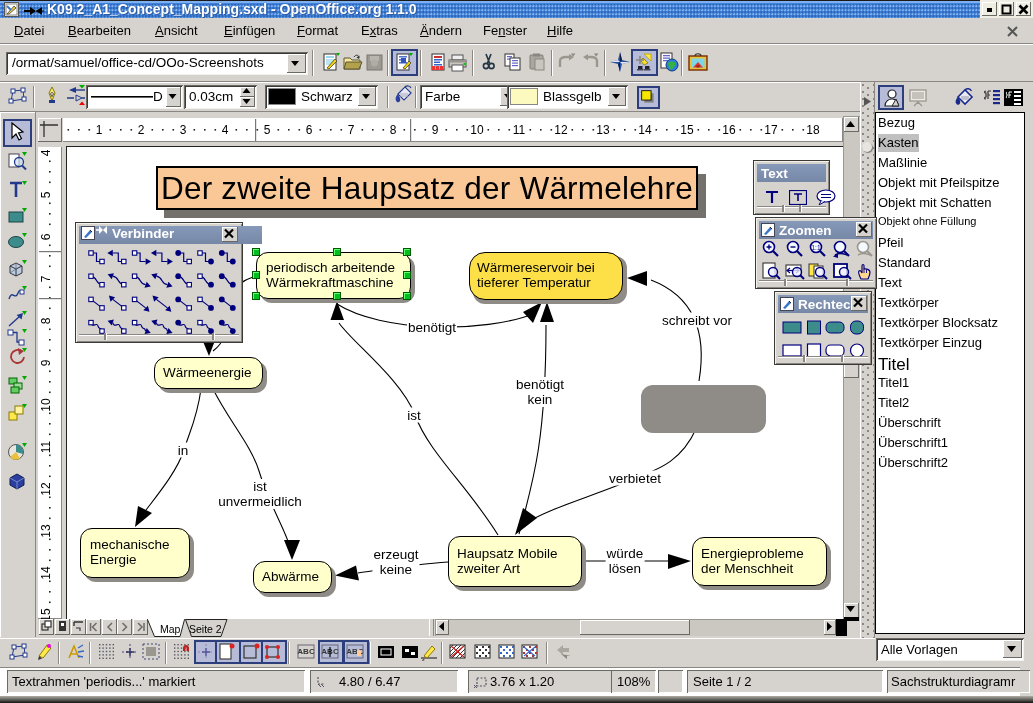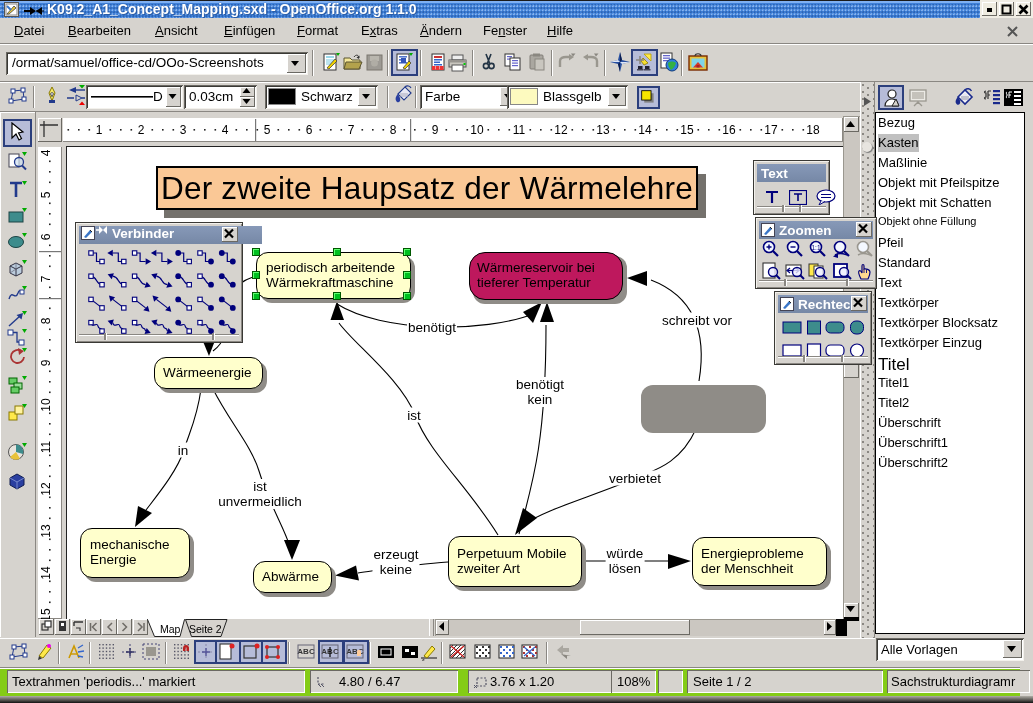--- a/index.html
+++ b/index.html
@@ -591,41 +591,41 @@
 keine</div>
     <div style="position:absolute;left:558px;top:414px;transform:translate(-50%,-50%);background:#fff;font-size:13.5px;line-height:15px;text-align:center;white-space:pre;padding:0 1px;">würde
 lösen</div>
     <div style="position:absolute;left:568px;top:331px;transform:translate(-50%,-50%);background:#fff;font-size:13.5px;line-height:15px;text-align:center;white-space:pre;padding:0 1px;">verbietet</div>
     <div style="position:absolute;left:193px;top:109px;width:155px;height:47px;background:#8f8c87;border-radius:12px;"></div>
 <div style="position:absolute;left:189px;top:105px;width:155px;height:47px;background:#ffffcc;border:1.2px solid #000;border-radius:12px;display:flex;flex-direction:column;justify-content:center;padding-left:9px;font-size:13.5px;line-height:14.8px;">
       <span>periodisch arbeitende</span>
       <span>Wärmekraftmaschine</span>
     </div>
     <div style="position:absolute;left:406px;top:109px;width:154px;height:48px;background:#8f8c87;border-radius:12px;"></div>
-<div style="position:absolute;left:402px;top:105px;width:154px;height:48px;background:#be185d;border:1.2px solid #000;border-radius:16px;display:flex;flex-direction:column;justify-content:center;padding-left:7px;font-size:13.5px;line-height:14.8px;">
+<div style="position:absolute;left:402px;top:105px;width:154px;height:48px;background:#fde047;border:1.2px solid #000;border-radius:16px;display:flex;flex-direction:column;justify-content:center;padding-left:7px;font-size:13.5px;line-height:14.8px;">
       <span>Wärmereservoir bei</span>
       <span>tieferer Temperatur</span>
     </div>
     <div style="position:absolute;left:91px;top:214px;width:109px;height:32px;background:#8f8c87;border-radius:12px;"></div>
 <div style="position:absolute;left:87px;top:210px;width:109px;height:32px;background:#ffffcc;border:1.2px solid #000;border-radius:12px;display:flex;flex-direction:column;justify-content:center;padding-left:8px;font-size:13.5px;line-height:14.8px;">
       <span>Wärmeenergie</span>
     </div>
     <div style="position:absolute;left:574px;top:238px;width:125px;height:48px;background:#8f8c87;border-radius:12px;"></div>
     <div style="position:absolute;left:17px;top:385px;width:110px;height:50px;background:#8f8c87;border-radius:12px;"></div>
 <div style="position:absolute;left:13px;top:381px;width:110px;height:50px;background:#ffffcc;border:1.2px solid #000;border-radius:12px;display:flex;flex-direction:column;justify-content:center;padding-left:9px;font-size:13.5px;line-height:14.8px;">
       <span>mechanische</span>
       <span>Energie</span>
     </div>
     <div style="position:absolute;left:190px;top:418px;width:79px;height:32px;background:#8f8c87;border-radius:12px;"></div>
 <div style="position:absolute;left:186px;top:414px;width:79px;height:32px;background:#ffffcc;border:1.2px solid #000;border-radius:12px;display:flex;flex-direction:column;justify-content:center;padding-left:8px;font-size:13.5px;line-height:14.8px;">
       <span>Abwärme</span>
     </div>
     <div style="position:absolute;left:385px;top:393px;width:134px;height:51px;background:#8f8c87;border-radius:12px;"></div>
 <div style="position:absolute;left:381px;top:389px;width:134px;height:51px;background:#ffffcc;border:1.2px solid #000;border-radius:12px;display:flex;flex-direction:column;justify-content:center;padding-left:8px;font-size:13.5px;line-height:14.8px;">
-      <span>Perpetuum Mobile</span>
+      <span>Haupsatz Mobile</span>
       <span>zweiter Art</span>
     </div>
     <div style="position:absolute;left:629px;top:394px;width:135px;height:49px;background:#8f8c87;border-radius:12px;"></div>
 <div style="position:absolute;left:625px;top:390px;width:135px;height:49px;background:#ffffcc;border:1.2px solid #000;border-radius:12px;display:flex;flex-direction:column;justify-content:center;padding-left:8px;font-size:13.5px;line-height:14.8px;">
       <span>Energieprobleme</span>
       <span>der Menschheit</span>
     </div>
     <div style="position:absolute;left:185px;top:101px;width:8px;height:8px;background:#00c020;border:1px solid #005800;box-shadow:inset 1px 1px #60ff70;"></div>
     <div style="position:absolute;left:266px;top:101px;width:8px;height:8px;background:#00c020;border:1px solid #005800;box-shadow:inset 1px 1px #60ff70;"></div>
     <div style="position:absolute;left:336px;top:101px;width:8px;height:8px;background:#00c020;border:1px solid #005800;box-shadow:inset 1px 1px #60ff70;"></div>
@@ -1264,21 +1264,21 @@
       </svg>
     </div>
     <div class="ab sep" style="left:58px;top:4px;height:22px;"></div>
     <div class="ab sep" style="left:89px;top:4px;height:22px;"></div>
     <div class="ab sep" style="left:165px;top:4px;height:22px;"></div>
     <div class="ab sep" style="left:288px;top:4px;height:22px;"></div>
     <div class="ab sep" style="left:369px;top:4px;height:22px;"></div>
     <div class="ab sep" style="left:441px;top:4px;height:22px;"></div>
     <div class="ab sep" style="left:546px;top:4px;height:22px;"></div>
   </div>
-<div class="ab" style="left:0;top:667px;width:1020px;height:29px;background:#84cc16;box-shadow:inset 0 1px #8a8782, inset 0 2px #fff;text-align:center;">
+<div class="ab" style="left:0;top:667px;width:1020px;height:29px;background:#ffffff;box-shadow:inset 0 1px #8a8782, inset 0 2px #fff;text-align:center;">
     <div class="ab sunken" style="left:7px;top:3px;width:298px;height:23px;background:#d6d3ce;">
       <div class="ab txt" style="left:5px;top:4px;font-size:13px;">Textrahmen 'periodis...' markiert</div>
     </div>
     <div class="ab sunken" style="left:310px;top:3px;width:148px;height:23px;background:#d6d3ce;">
       <svg class="ab" style="left:6px;top:5px" width="16" height="14">
         <path d="M2 2 V9 H9" fill="none" stroke="#556" stroke-width="1.2" stroke-dasharray="2 1.5"></path>
         <path d="M2 9 L5 12 M5 9 L8 12" stroke="#556" stroke-width="1"></path>
       </svg>
       <div class="ab txt" style="left:29px;top:4px;font-size:13px;">4.80 / 6.47</div>
     </div>

